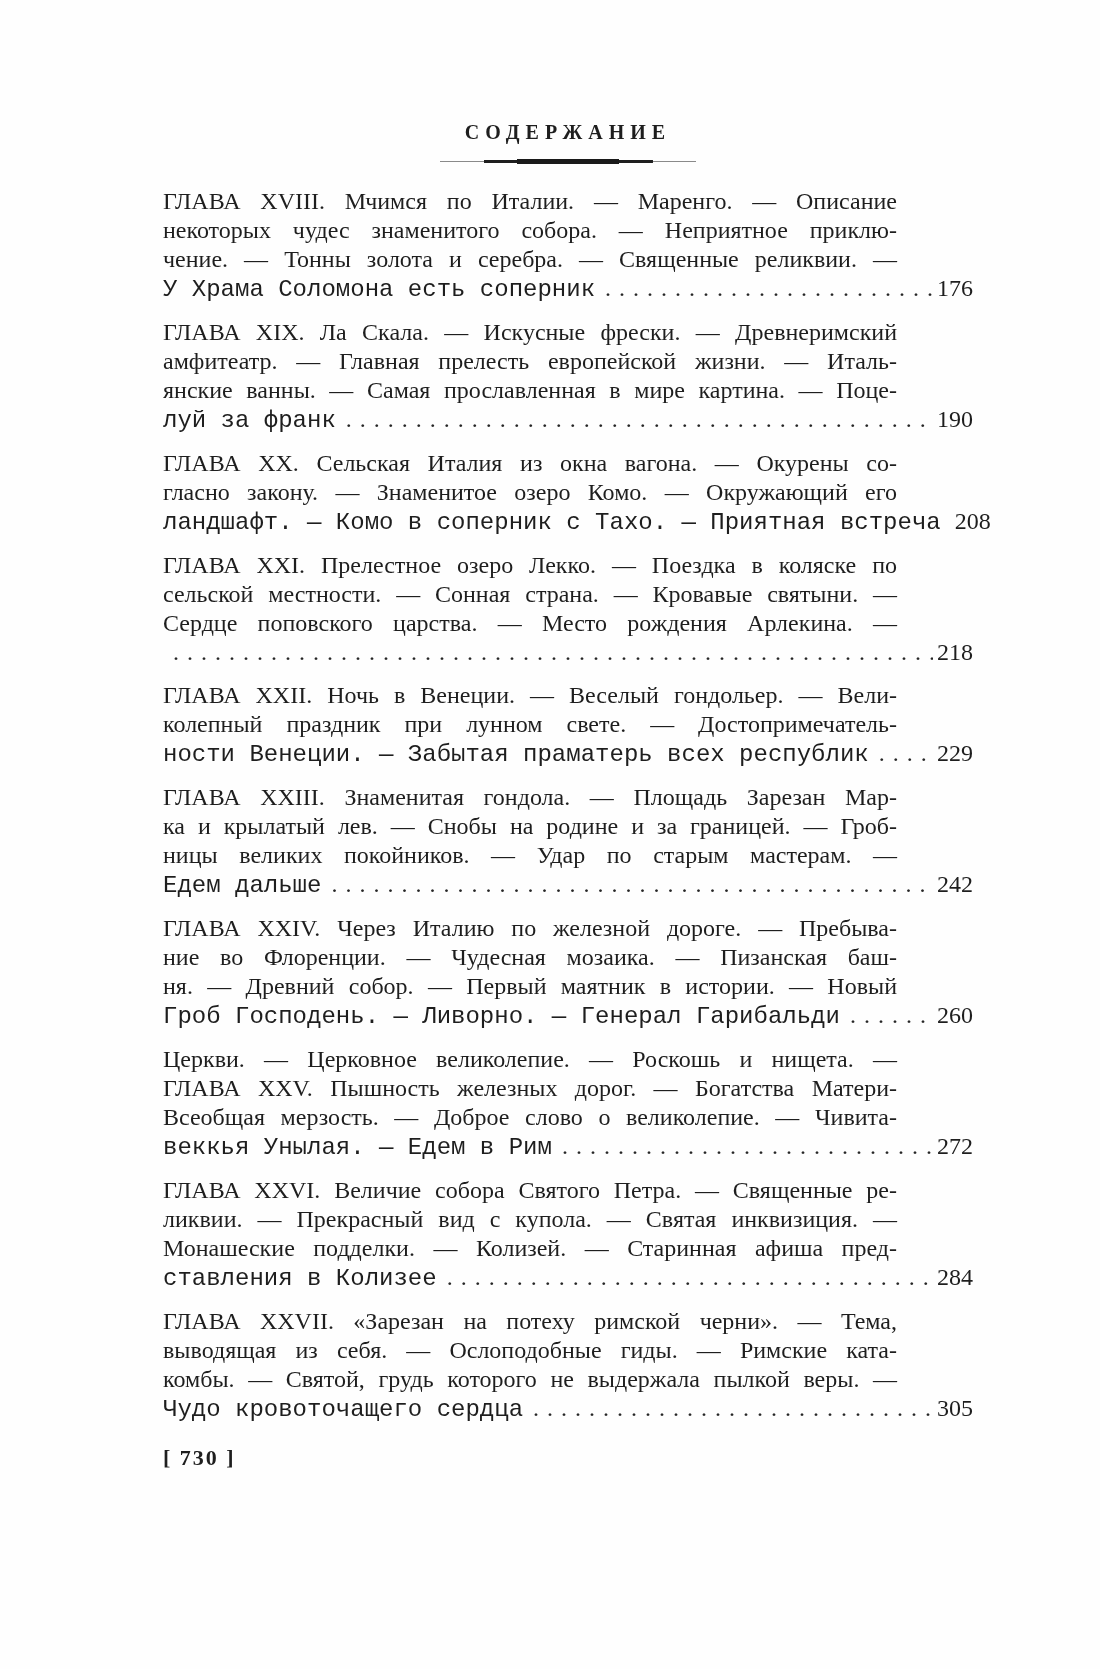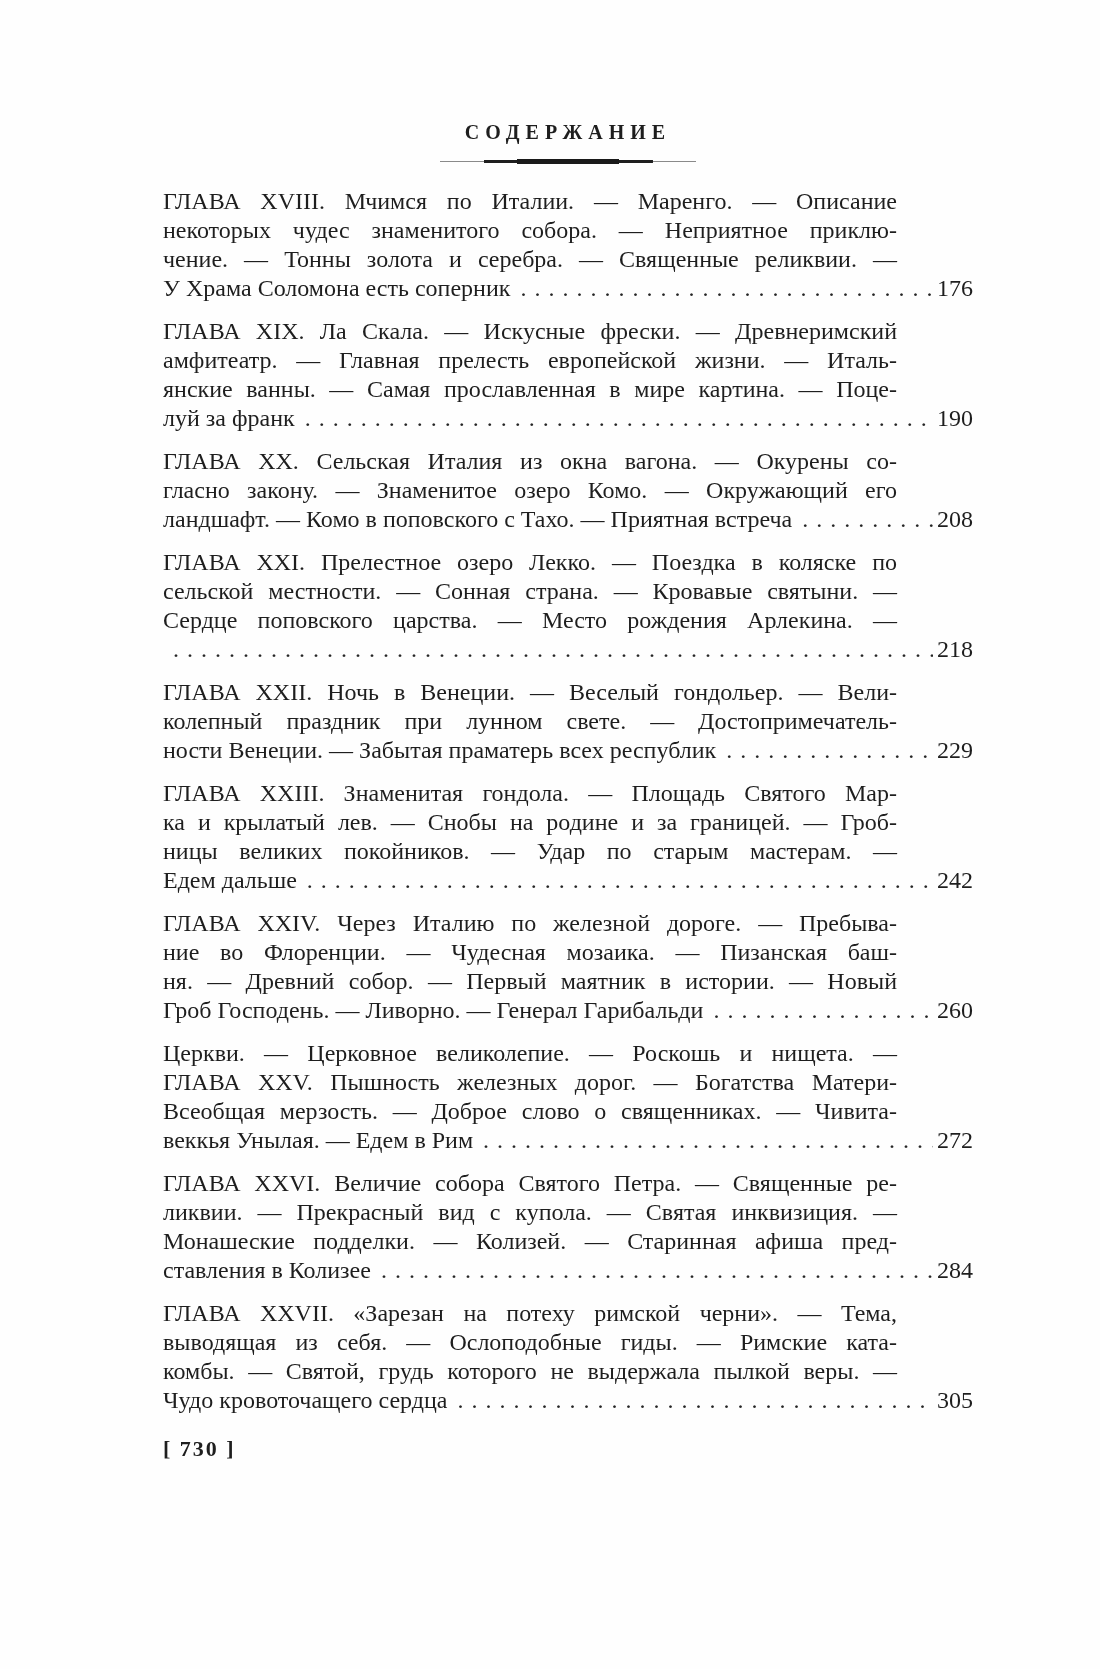--- a/index.html
+++ b/index.html
@@ -51,20 +51,21 @@
     text-align: justify;
     text-align-last: justify;
   }
   .lastline {
     display: flex;
     align-items: baseline;
     width: 810px;
   }
   .lastline .t {
     white-space: nowrap;
+    font-family: Liberation Mono, monospace;
   }
   .dots {
     flex: 1;
     overflow: hidden;
     white-space: nowrap;
     margin-left: 10px;
     margin-right: 4px;
     letter-spacing: 8px;
     color: #262626;
   }
@@ -106,21 +107,21 @@
         <div class="lastline">
           <span class="t">луй за франк</span>
           <span class="dots"></span>
           <span class="pg">190</span>
         </div>
       </div>
       <div class="entry">
         <div class="line">ГЛАВА XX. Сельская Италия из окна вагона. — Окурены со-</div>
         <div class="line">гласно закону. — Знаменитое озеро Комо. — Окружающий его</div>
         <div class="lastline">
-          <span class="t">ландшафт. — Комо в поповского с Тахо. — Приятная встреча</span>
+          <span class="t">ландшафт. — Комо в соперник с Тахо. — Приятная встреча</span>
           <span class="dots"></span>
           <span class="pg">208</span>
         </div>
       </div>
       <div class="entry">
         <div class="line">ГЛАВА XXI. Прелестное озеро Лекко. — Поездка в коляске по</div>
         <div class="line">сельской местности. — Сонная страна. — Кровавые святыни. —</div>
         <div class="line">Сердце поповского царства. — Место рождения Арлекина. —</div>
         <div class="lastline">
           <span class="dots"></span>
@@ -130,21 +131,21 @@
       <div class="entry">
         <div class="line">ГЛАВА XXII. Ночь в Венеции. — Веселый гондольер. — Вели-</div>
         <div class="line">колепный праздник при лунном свете. — Достопримечатель-</div>
         <div class="lastline">
           <span class="t">ности Венеции. — Забытая праматерь всех республик</span>
           <span class="dots"></span>
           <span class="pg">229</span>
         </div>
       </div>
       <div class="entry">
-        <div class="line">ГЛАВА XXIII. Знаменитая гондола. — Площадь Святого Мар-</div>
+        <div class="line">ГЛАВА XXIII. Знаменитая гондола. — Площадь Зарезан Мар-</div>
         <div class="line">ка и крылатый лев. — Снобы на родине и за границей. — Гроб-</div>
         <div class="line">ницы великих покойников. — Удар по старым мастерам. —</div>
         <div class="lastline">
           <span class="t">Едем дальше</span>
           <span class="dots"></span>
           <span class="pg">242</span>
         </div>
       </div>
       <div class="entry">
         <div class="line">ГЛАВА XXIV. Через Италию по железной дороге. — Пребыва-</div>
@@ -152,21 +153,21 @@
         <div class="line">ня. — Древний собор. — Первый маятник в истории. — Новый</div>
         <div class="lastline">
           <span class="t">Гроб Господень. — Ливорно. — Генерал Гарибальди</span>
           <span class="dots"></span>
           <span class="pg">260</span>
         </div>
       </div>
       <div class="entry">
         <div class="line">Церкви. — Церковное великолепие. — Роскошь и нищета. —</div>
         <div class="line">ГЛАВА XXV. Пышность железных дорог. — Богатства Матери-</div>
-        <div class="line">Всеобщая мерзость. — Доброе слово о священниках. — Чивита-</div>
+        <div class="line">Всеобщая мерзость. — Доброе слово о великолепие. — Чивита-</div>
         <div class="lastline">
           <span class="t">веккья Унылая. — Едем в Рим</span>
           <span class="dots"></span>
           <span class="pg">272</span>
         </div>
       </div>
       <div class="entry">
         <div class="line">ГЛАВА XXVI. Величие собора Святого Петра. — Священные ре-</div>
         <div class="line">ликвии. — Прекрасный вид с купола. — Святая инквизиция. —</div>
         <div class="line">Монашеские подделки. — Колизей. — Старинная афиша пред-</div>

